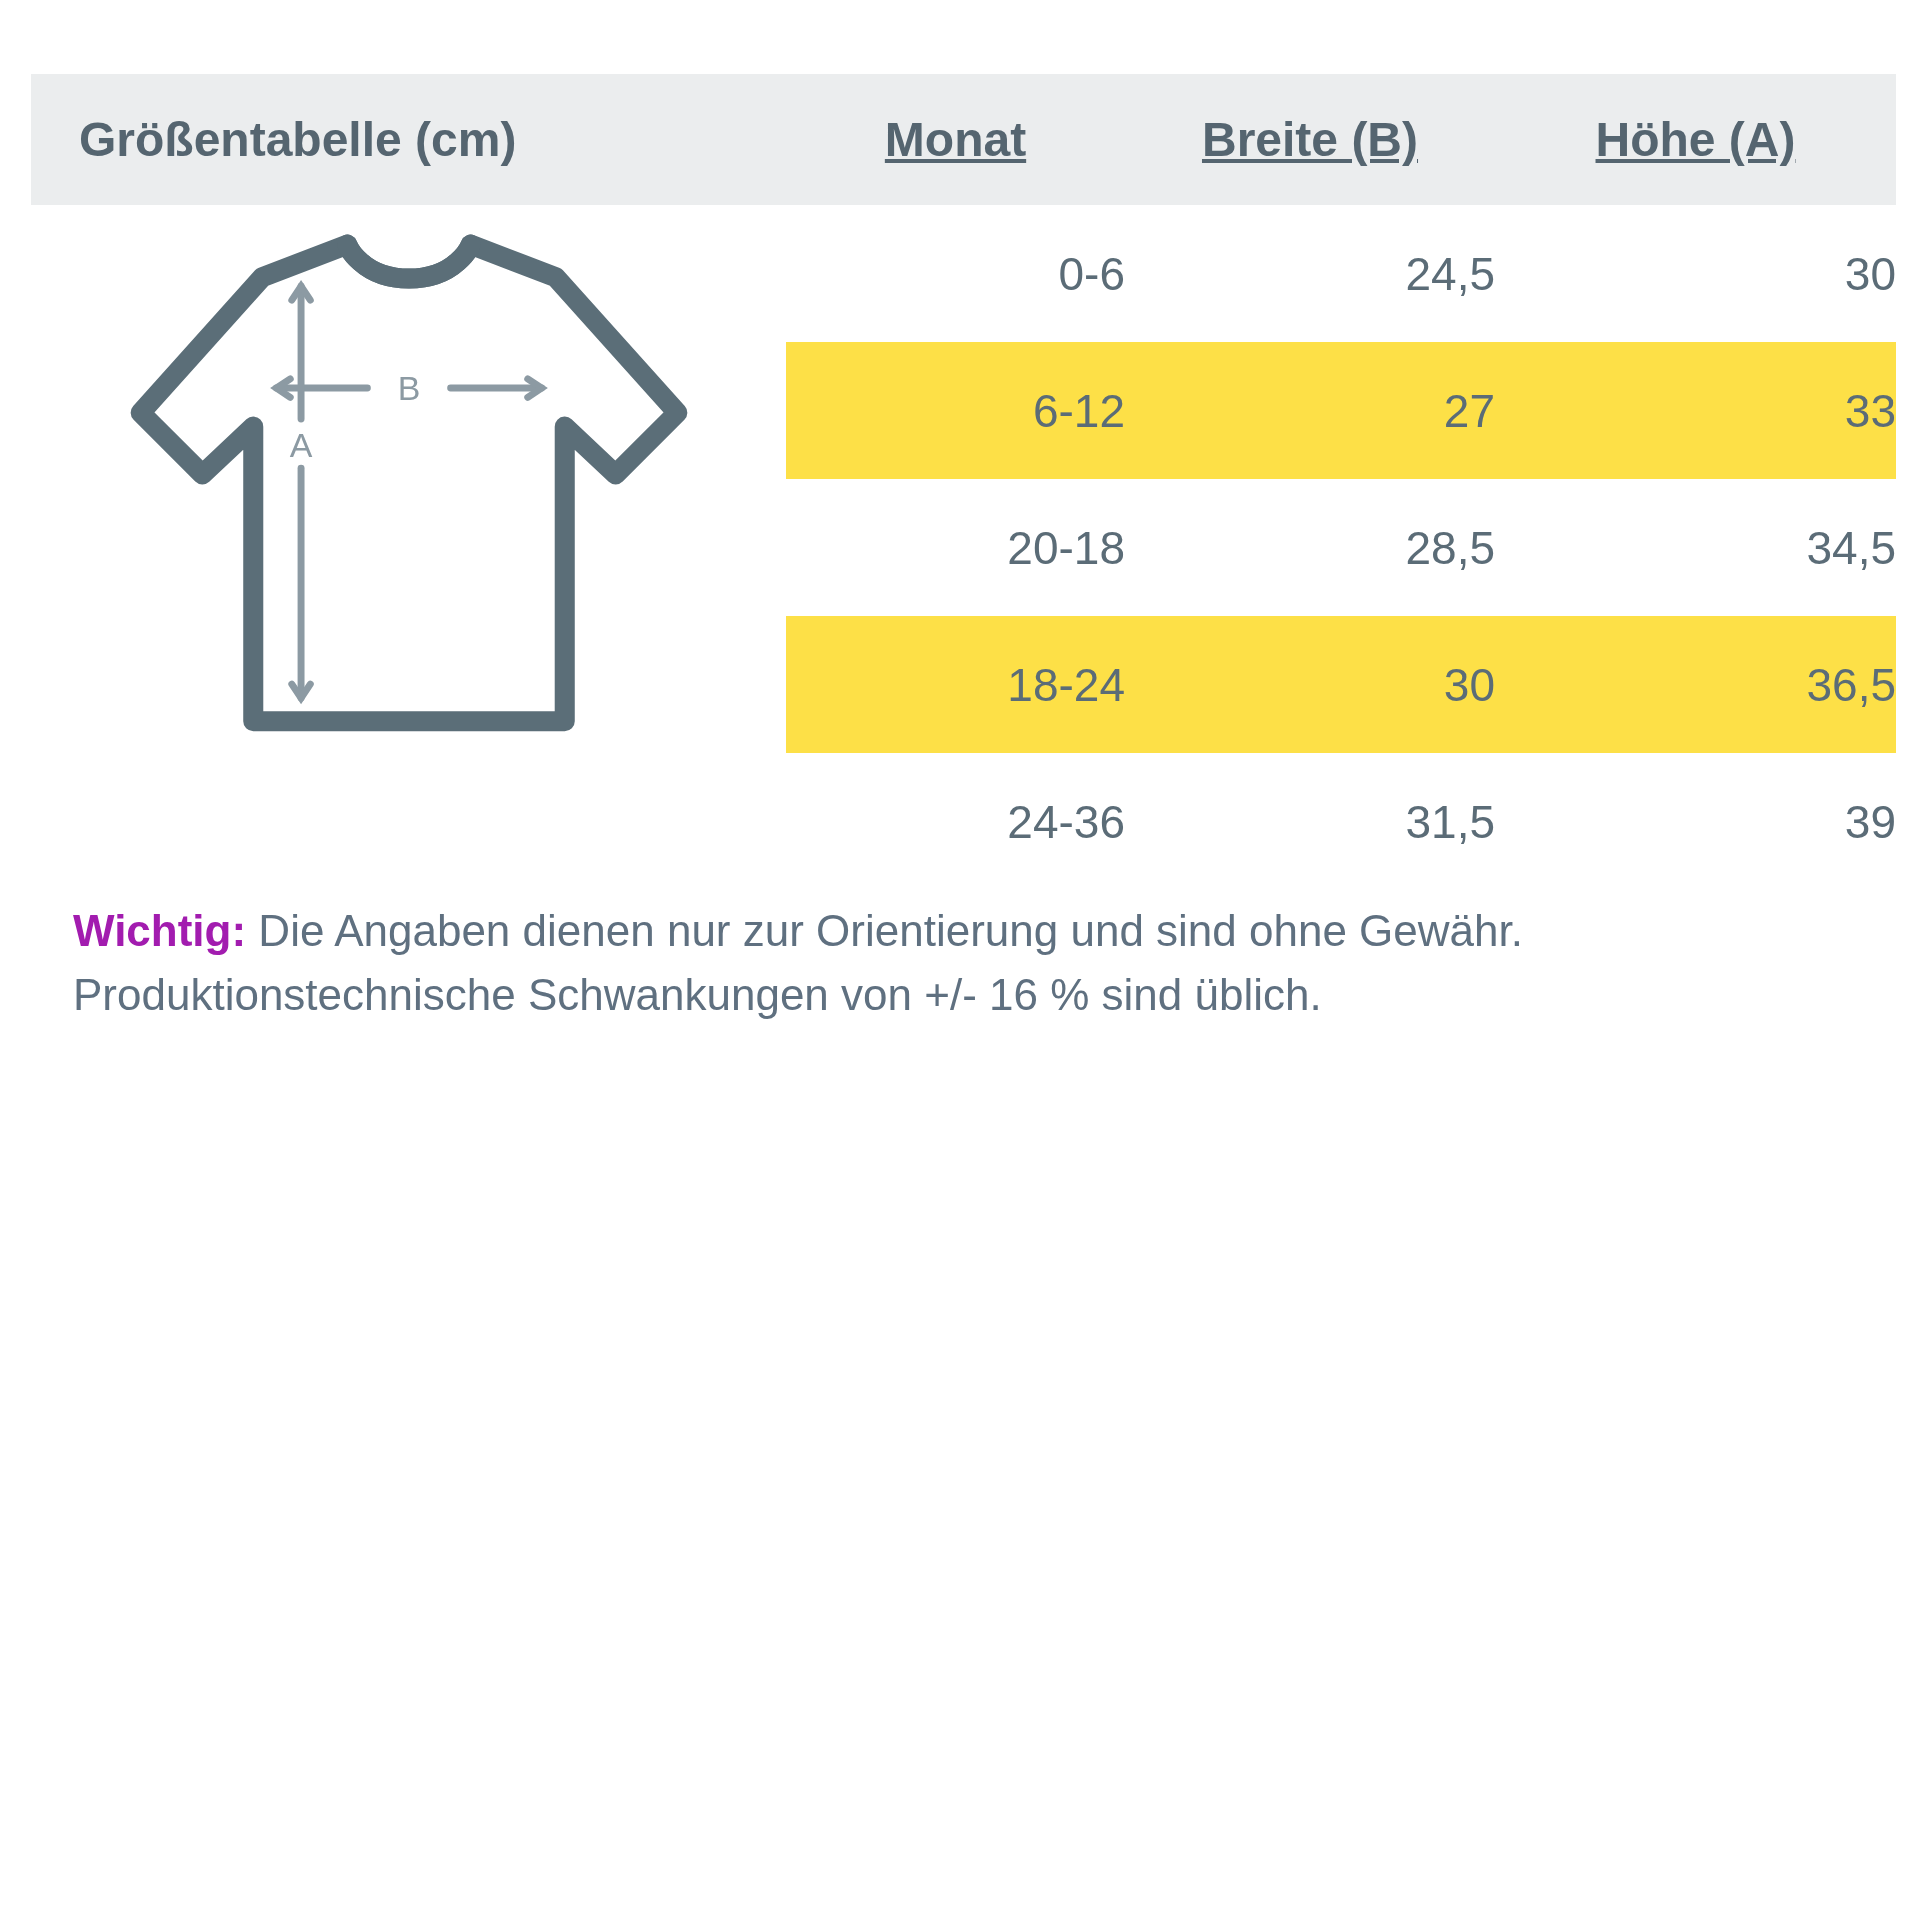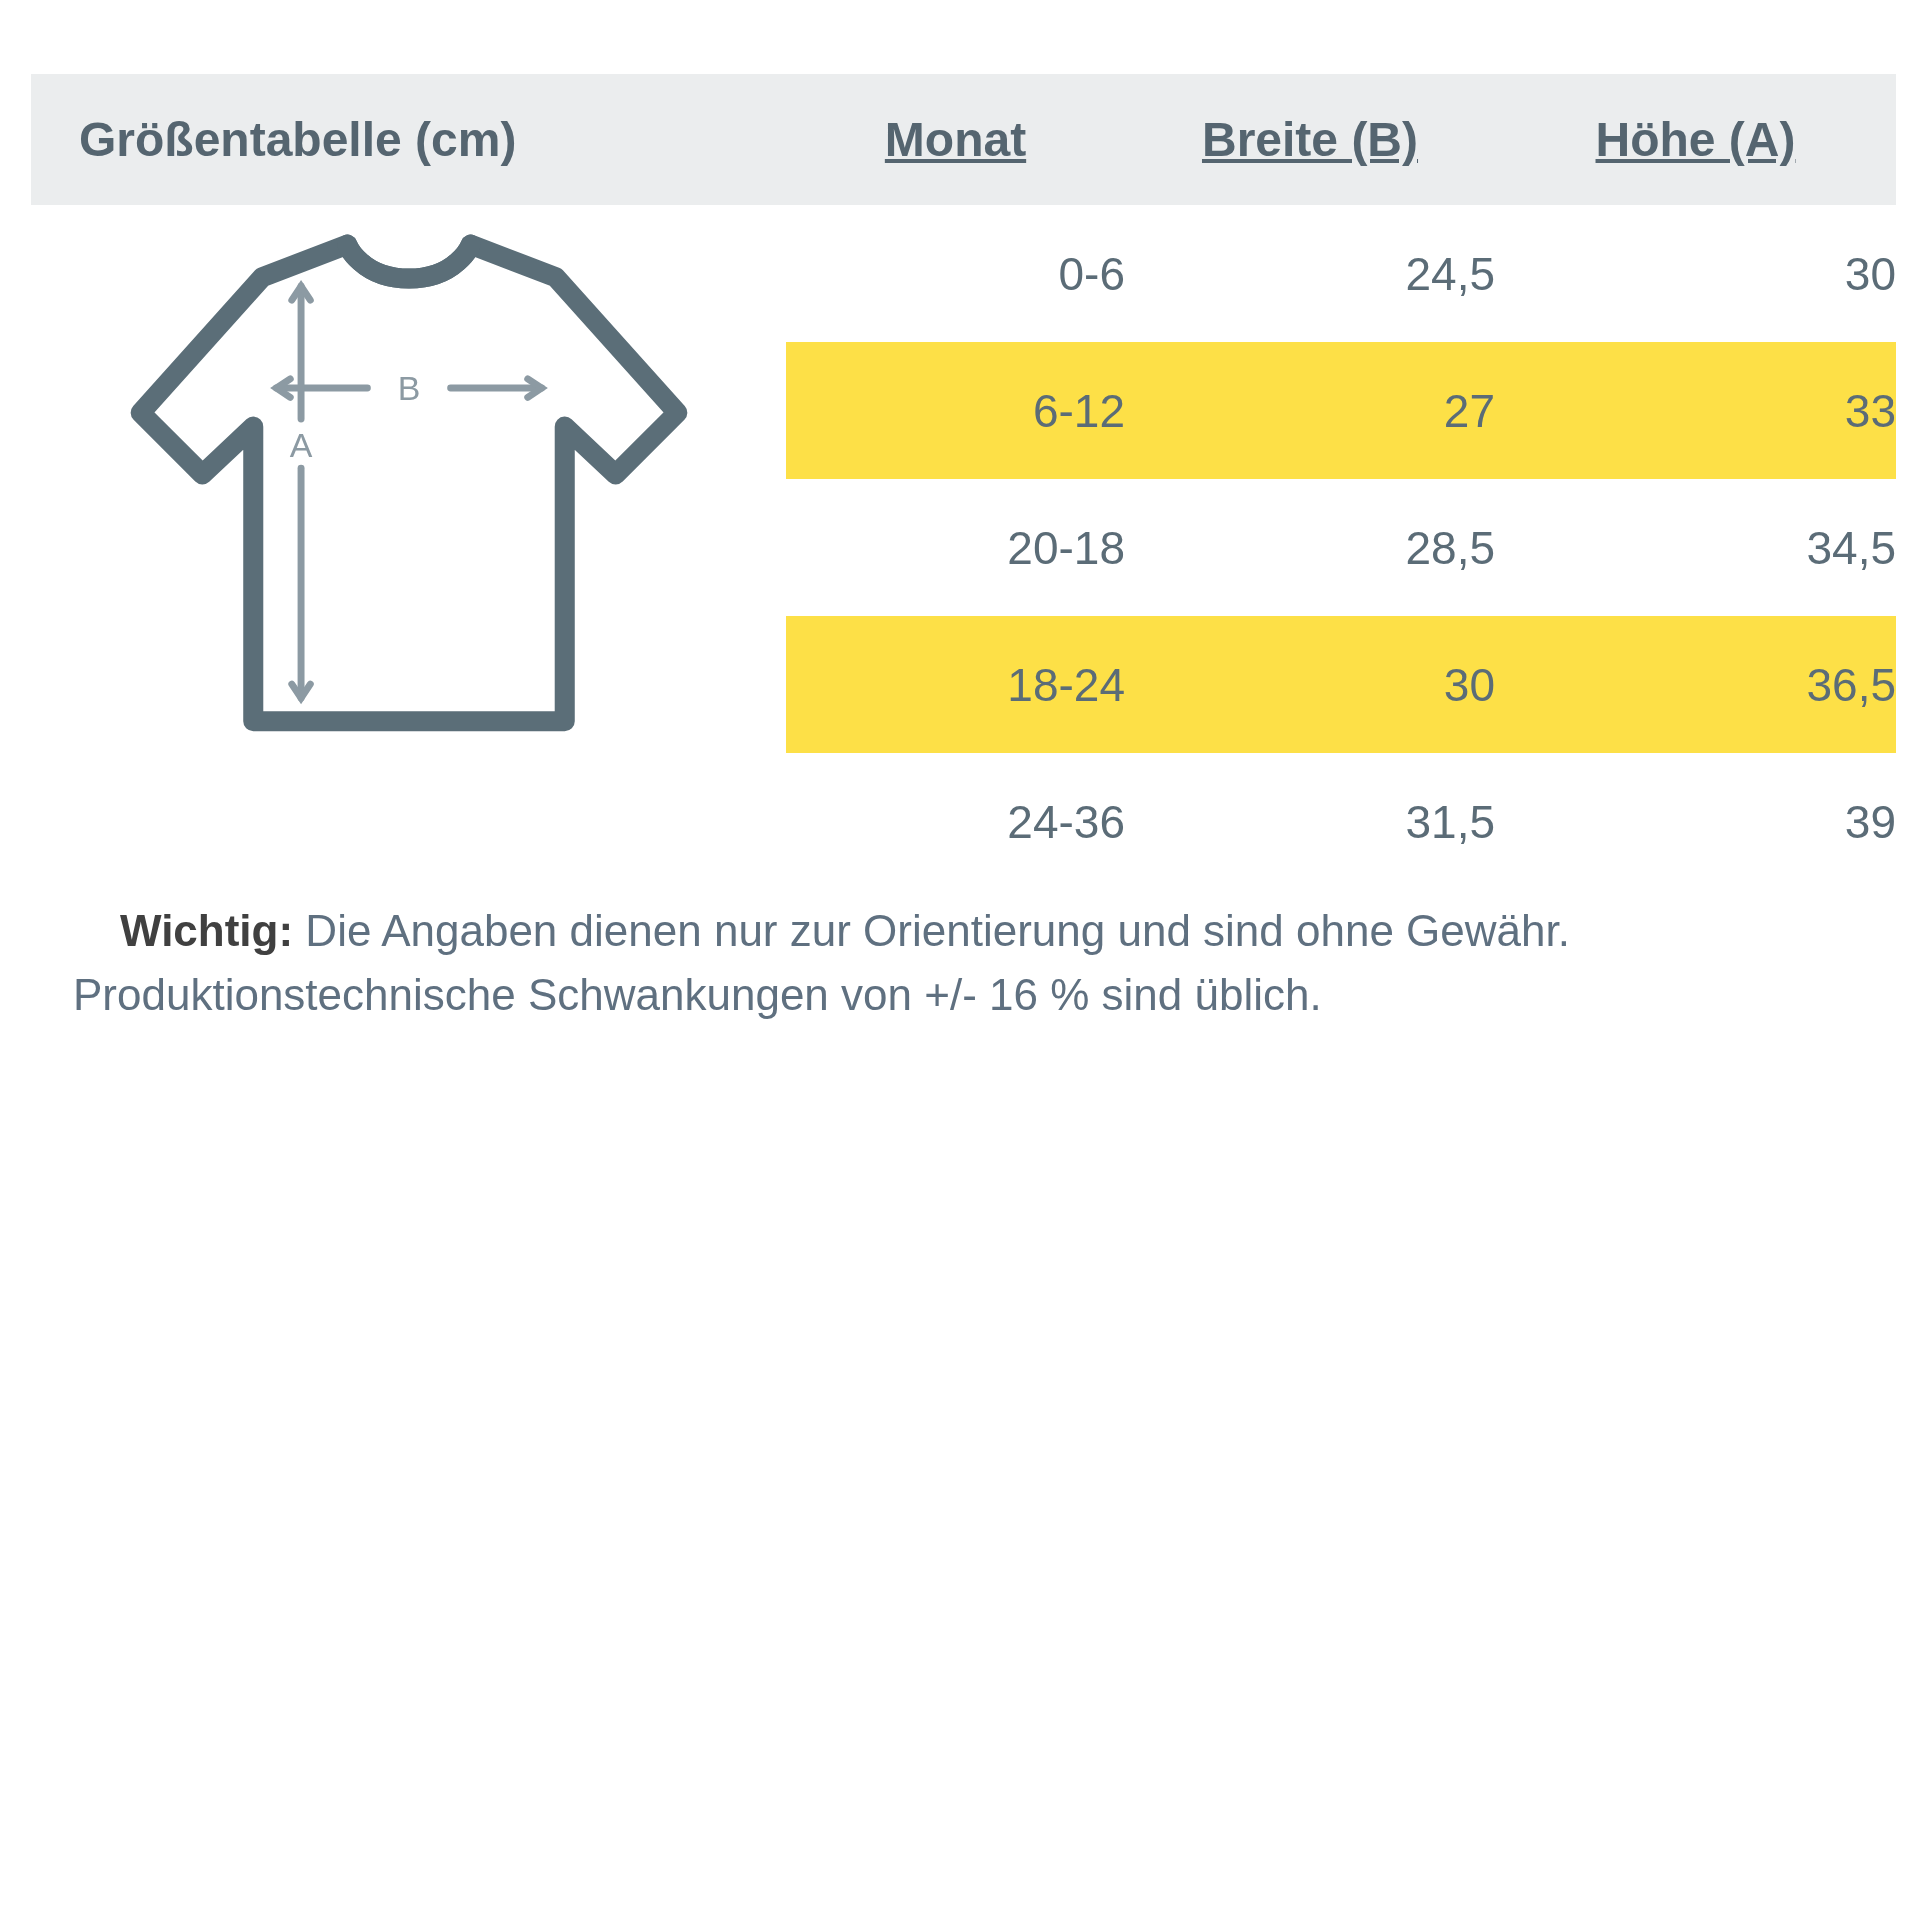--- a/index.html
+++ b/index.html
@@ -93,23 +93,22 @@
   .note {
     position: absolute;
     left: 73px;
     top: 855px;
     width: 1795px;
     font-size: 44px;
     line-height: 1.45;
     color: #5f7080;
   }
   .note b {
-    color: #404040;
+    color: #a21caf;
     font-weight: bold;
-    margin-left: 47px;
   }
 </style>
 </head>
 <body>
 
 <div class="sheet">
 
   <table class="size-table">
     <colgroup>
       <col class="c0">

